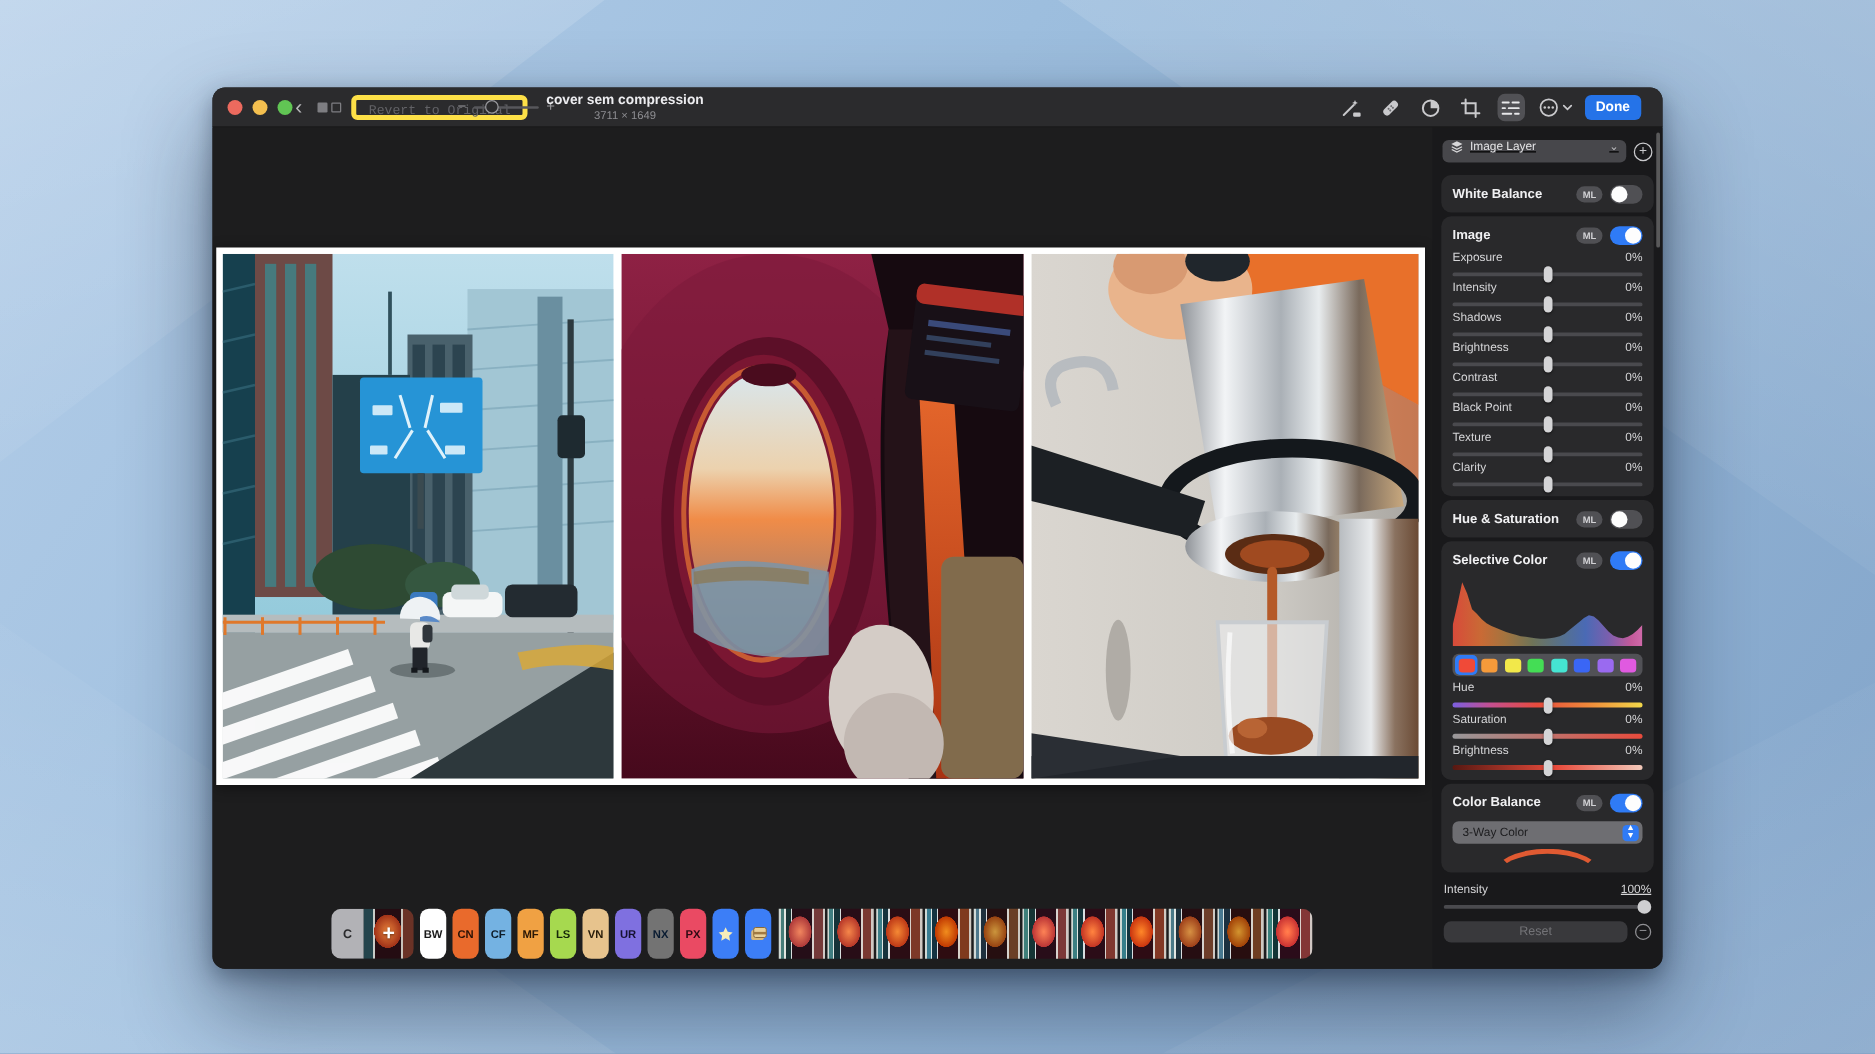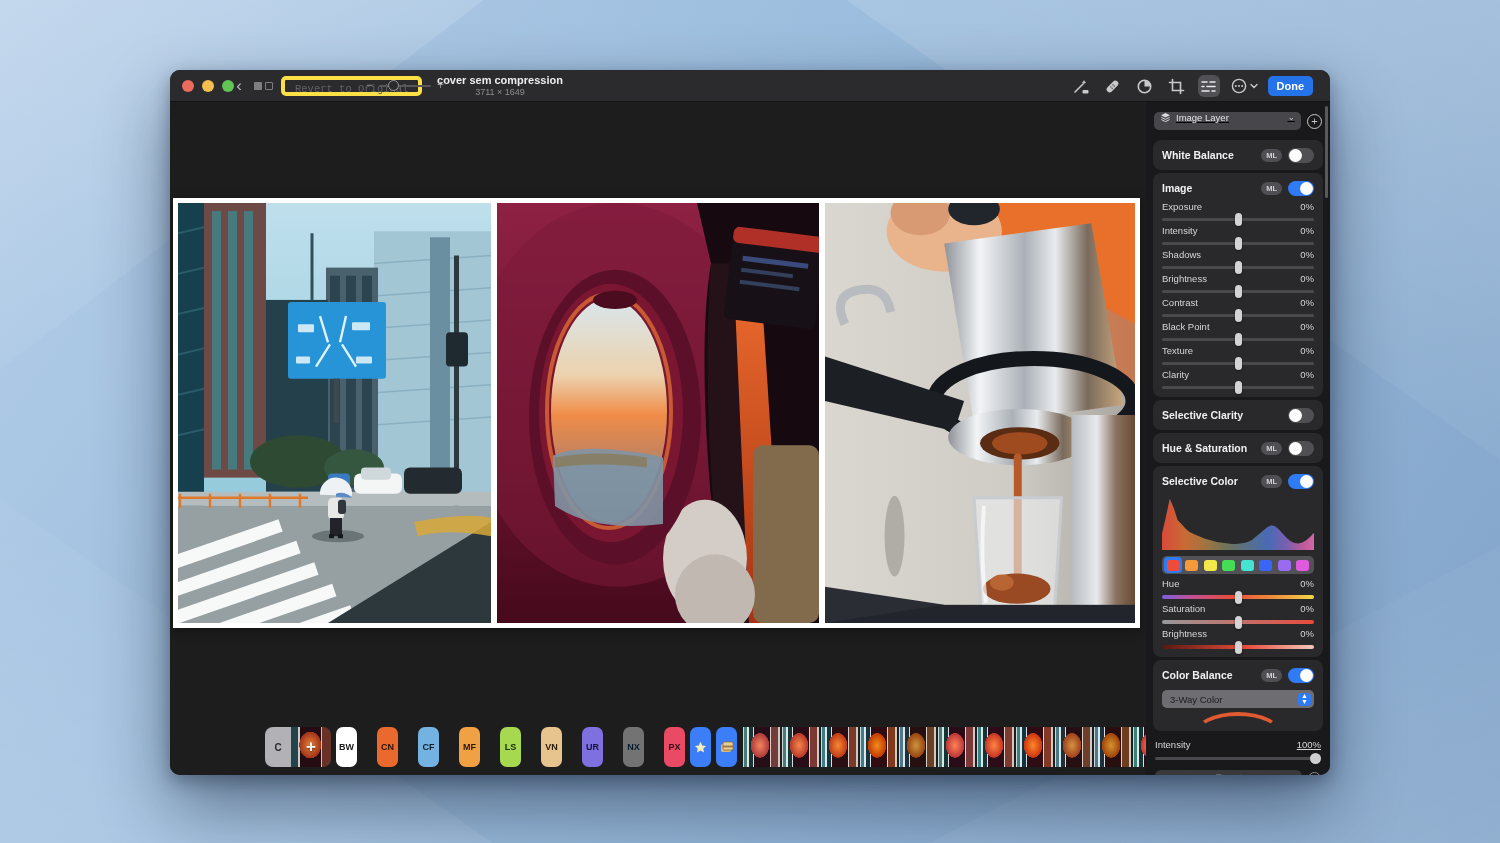--- a/index.html
+++ b/index.html
@@ -397,21 +397,21 @@
         </div>
       </div>
 
       <div class="filmstrip">
         <div class="custompreset">
           <div class="cz">C</div>
           <div class="cthumb">
             <div class="plus">+</div>
           </div>
         </div>
-        <div id="preset-pills" style="display:flex;gap:20px;">
+        <div id="preset-pills" style="display:flex;gap:5px;">
             <div class="pill" style="background: rgb(255, 255, 255); color: rgb(26, 26, 26);">BW</div>
             <div class="pill" style="background: rgb(233, 106, 44); color: rgb(42, 18, 6);">CN</div>
             <div class="pill" style="background: rgb(116, 178, 226); color: rgb(14, 28, 40);">CF</div>
             <div class="pill" style="background: rgb(240, 161, 67); color: rgb(42, 23, 6);">MF</div>
             <div class="pill" style="background: rgb(166, 217, 79); color: rgb(23, 40, 10);">LS</div>
             <div class="pill" style="background: rgb(231, 195, 141); color: rgb(40, 28, 10);">VN</div>
             <div class="pill" style="background: rgb(127, 112, 224); color: rgb(22, 18, 50);">UR</div>
             <div class="pill" style="background: #737373; color: rgb(10, 28, 50);">NX</div>
             <div class="pill" style="background: rgb(234, 74, 99); color: rgb(48, 10, 20);">PX</div>
           </div>
@@ -545,28 +545,20 @@
                 <span class="slbl">Clarity</span>
                 <span class="sval">0%</span>
               </div>
               <div class="strack">
                 <div class="sthumb" style="left:50%"></div>
               </div>
             </div>
           </div>
       </div>
 
-      <div class="card">
-        <div class="cardhead">
-          <span class="cardtitle">Selective Clarity</span>
-          <span class="toggle off">
-              <span class="knob"></span>
-            </span>
-        </div>
-      </div>
 
       <div class="card">
         <div class="cardhead">
           <span class="cardtitle">Hue &amp; Saturation</span>
           <span class="mlbadge">ML</span>
           <span class="toggle off">
               <span class="knob"></span>
             </span>
         </div>
       </div>

